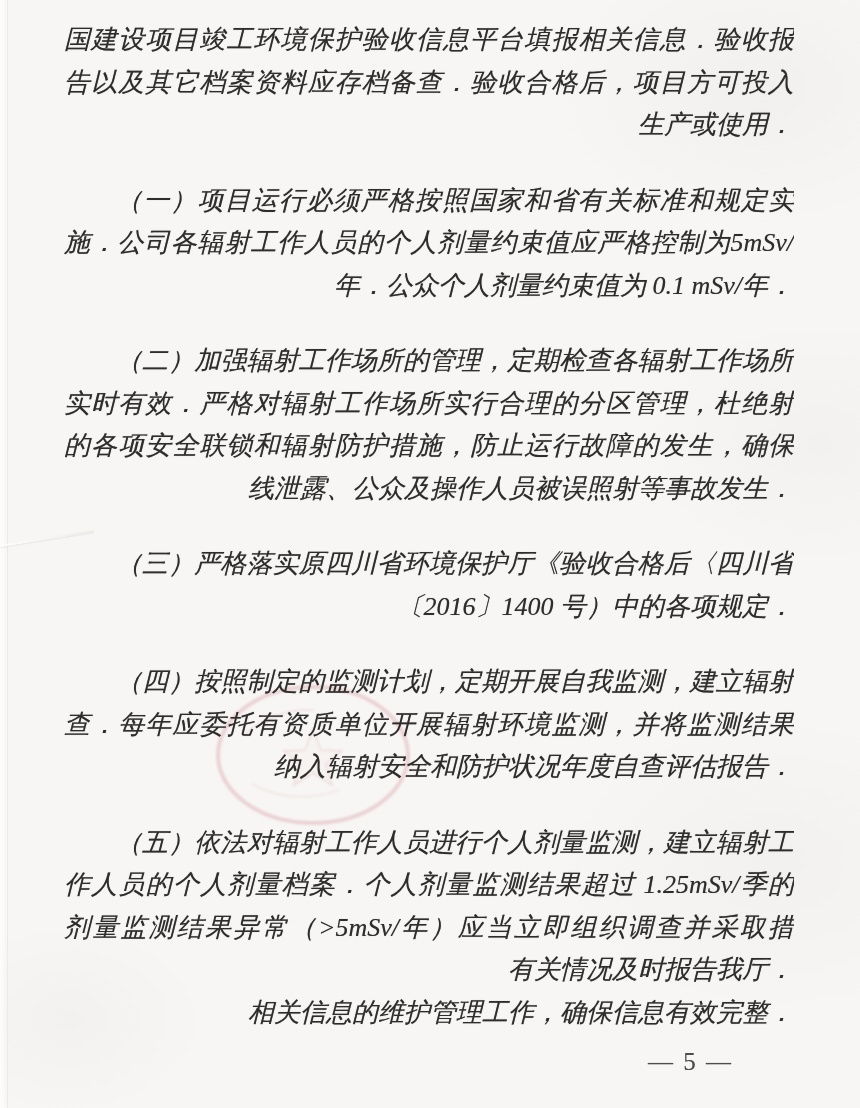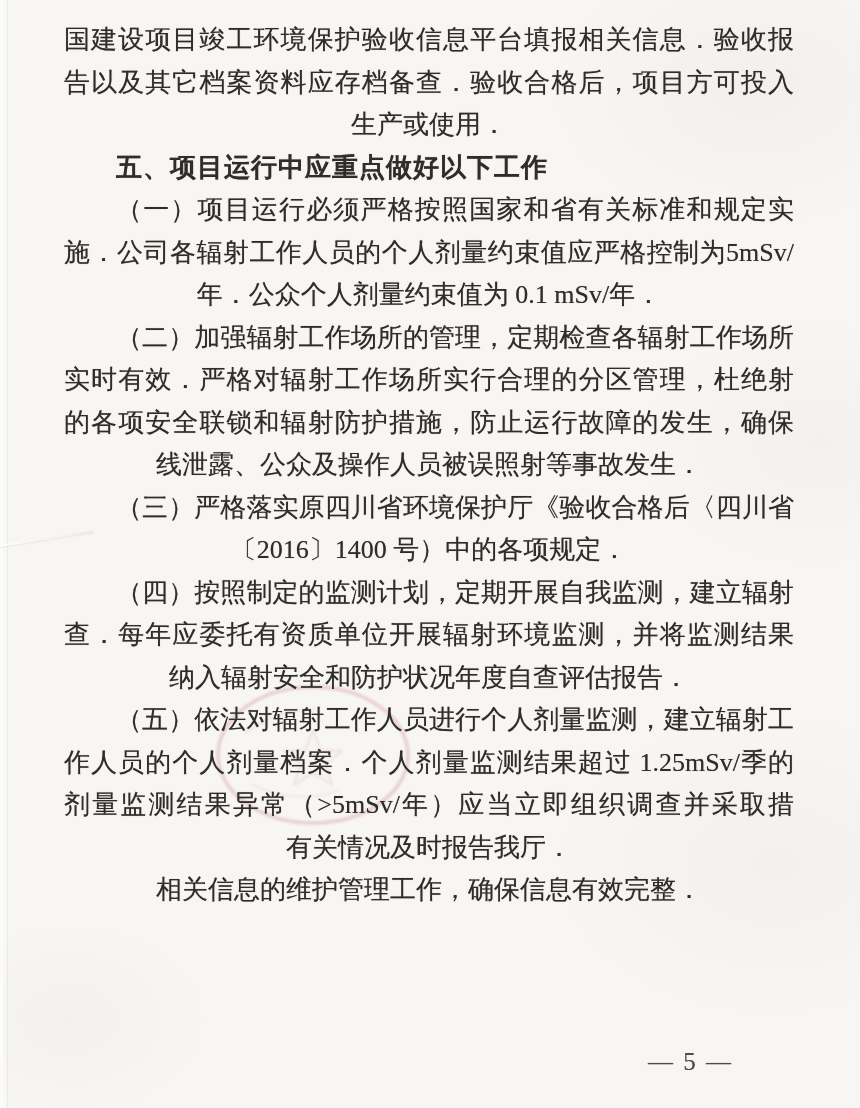--- a/index.html
+++ b/index.html
@@ -26,28 +26,29 @@
   .crease{
     position:absolute;left:-6px;top:538px;width:100px;height:2px;
     background:linear-gradient(to right, rgba(255,255,255,0.95), rgba(228,226,221,0.55));
     box-shadow:0 1px 1px rgba(205,203,197,0.35);
     transform:rotate(-9deg);
   }
   .doc{
     position:absolute;left:64px;top:19px;width:730px;
     color:#2e2d2b;
     text-shadow:0 0 0.7px rgba(46,45,43,0.55);
+    font-style:italic;
   }
   .line{
     height:42.5px;line-height:42.5px;font-size:26px;
     white-space:nowrap;
   }
   .j{ text-align:justify; text-align-last:justify; white-space:normal; overflow:hidden;}
-  .e{ text-align:center; }
-  .i{ text-indent:52px; }
+  .e{ text-align:right; }
+  .i{ text-indent:52px;margin-top:33px; }
   .h{ font-weight:bold; text-indent:52px; letter-spacing:1px; }
   .stamp{
     position:absolute;left:214px;top:682px;width:200px;height:148px;
     opacity:0.55;filter:blur(1.1px);
     pointer-events:none;
   }
   .pagenum{
     position:absolute;left:648px;top:1048px;
     font-size:25px;color:#4c4c4c;letter-spacing:2px;
     text-shadow:0 0 0.6px rgba(80,80,80,0.5);
@@ -65,21 +66,20 @@
     <ellipse cx="99" cy="73" rx="95" ry="68" fill="none" stroke="#cf7f8c" stroke-width="4" opacity="0.55"></ellipse>
     <path d="M99 48 l8 20 21 1 -16 13 6 21 -19 -12 -19 12 6 -21 -16 -13 21 -1 z" fill="rgba(207,127,140,0.14)" stroke="#cf7f8c" stroke-width="1.5" opacity="0.4"></path>
     <path d="M30 52 q35 -26 70 -24" fill="none" stroke="#cf7f8c" stroke-width="2" opacity="0.28"></path>
     <path d="M38 102 q40 22 88 6" fill="none" stroke="#cf7f8c" stroke-width="2" opacity="0.22"></path>
   </svg>
 
   <div class="doc">
     <div class="line j">国建设项目竣工环境保护验收信息平台填报相关信息．验收报</div>
     <div class="line j">告以及其它档案资料应存档备查．验收合格后，项目方可投入</div>
     <div class="line e">生产或使用．</div>
-    <div class="line h">五、项目运行中应重点做好以下工作</div>
     <div class="line j i">（一）项目运行必须严格按照国家和省有关标准和规定实</div>
     <div class="line j">施．公司各辐射工作人员的个人剂量约束值应严格控制为5mSv/</div>
     <div class="line e">年．公众个人剂量约束值为 0.1 mSv/年．</div>
     <div class="line j i">（二）加强辐射工作场所的管理，定期检查各辐射工作场所</div>
     <div class="line j">实时有效．严格对辐射工作场所实行合理的分区管理，杜绝射</div>
     <div class="line j">的各项安全联锁和辐射防护措施，防止运行故障的发生，确保</div>
     <div class="line e">线泄露、公众及操作人员被误照射等事故发生．</div>
     <div class="line j i">（三）严格落实原四川省环境保护厅《验收合格后〈四川省核</div>
     <div class="line e">〔2016〕1400 号）中的各项规定．</div>
     <div class="line j i">（四）按照制定的监测计划，定期开展自我监测，建立辐射工</div>

